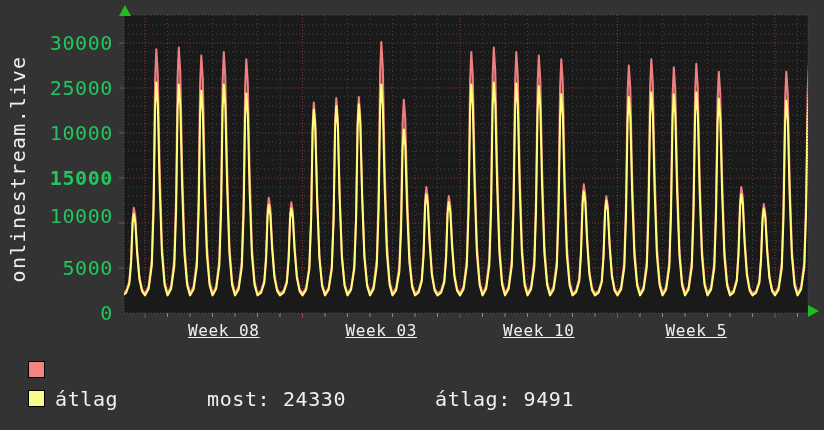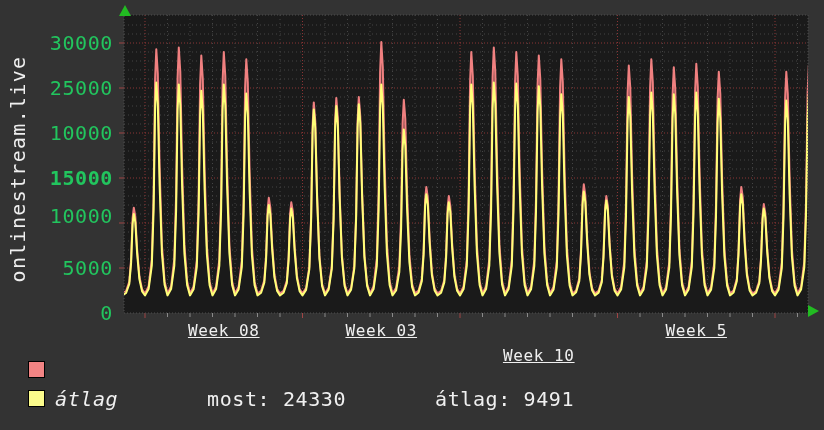--- a/index.html
+++ b/index.html
@@ -21,21 +21,21 @@
     font-size:16px;letter-spacing:.6px;white-space:nowrap;color:#f0f0f0;text-decoration:underline;
   }
   .swatch{
     position:absolute;width:15px;height:15px;border:1px solid #000000;
     background:#888;
   }
   .sw-red{left:28px;top:361px;}
   .sw-yel{left:28px;top:390px;}
   .leglab{position:absolute;left:55px;font-size:20px;letter-spacing:.6px;white-space:nowrap;}
   .leglab.row1{top:358px;}
-  .leglab.row2{top:387px;font-style:italic;}
+  .leglab.row2{top:387px;}
   .stat{position:absolute;top:387px;font-size:20px;letter-spacing:.6px;white-space:nowrap;}
   .stat-most{left:207px;}
   .stat-atlag{left:435px;text-align:center;}
   .stat-max{left:660px;}
   svg{position:absolute;left:0;top:0;}
 </style>
 </head>
 <body>
 
 <div class="screen">
@@ -163,21 +163,21 @@
       <div class="ylab" style="top: 258px;">5000</div>
       <div class="ylab" style="top: 206px;">10000</div>
       <div class="ylab" style="top: 168px; font-weight: bold;">15000</div>
       <div class="ylab" style="top: 123px;">10000</div>
       <div class="ylab" style="top: 78px;">25000</div>
       <div class="ylab" style="top: 33px;">30000</div>
     </div>
   <div id="xlabels">
       <div class="xlab" style="left: 223.75px;">Week 08</div>
       <div class="xlab" style="left: 381.25px;">Week 03</div>
-      <div class="xlab" style="left: 538.75px; margin-top: 25px;">Week 10</div>
+      <div class="xlab" style="left: 538.75px;">Week 10</div>
       <div class="xlab" style="left: 696.25px;">Week 5</div>
     </div>
 
   <span class="swatch sw-red" style="background: rgb(242, 132, 132);"></span>
 
   <span class="swatch sw-yel" style="background: rgb(251, 251, 139);"></span>
   <span class="leglab row2">átlag</span>
 
   <span class="stat stat-most"><span>most:</span> <span>24330</span></span>
   <span class="stat stat-atlag"><span>átlag:</span> <span>9491</span></span>

